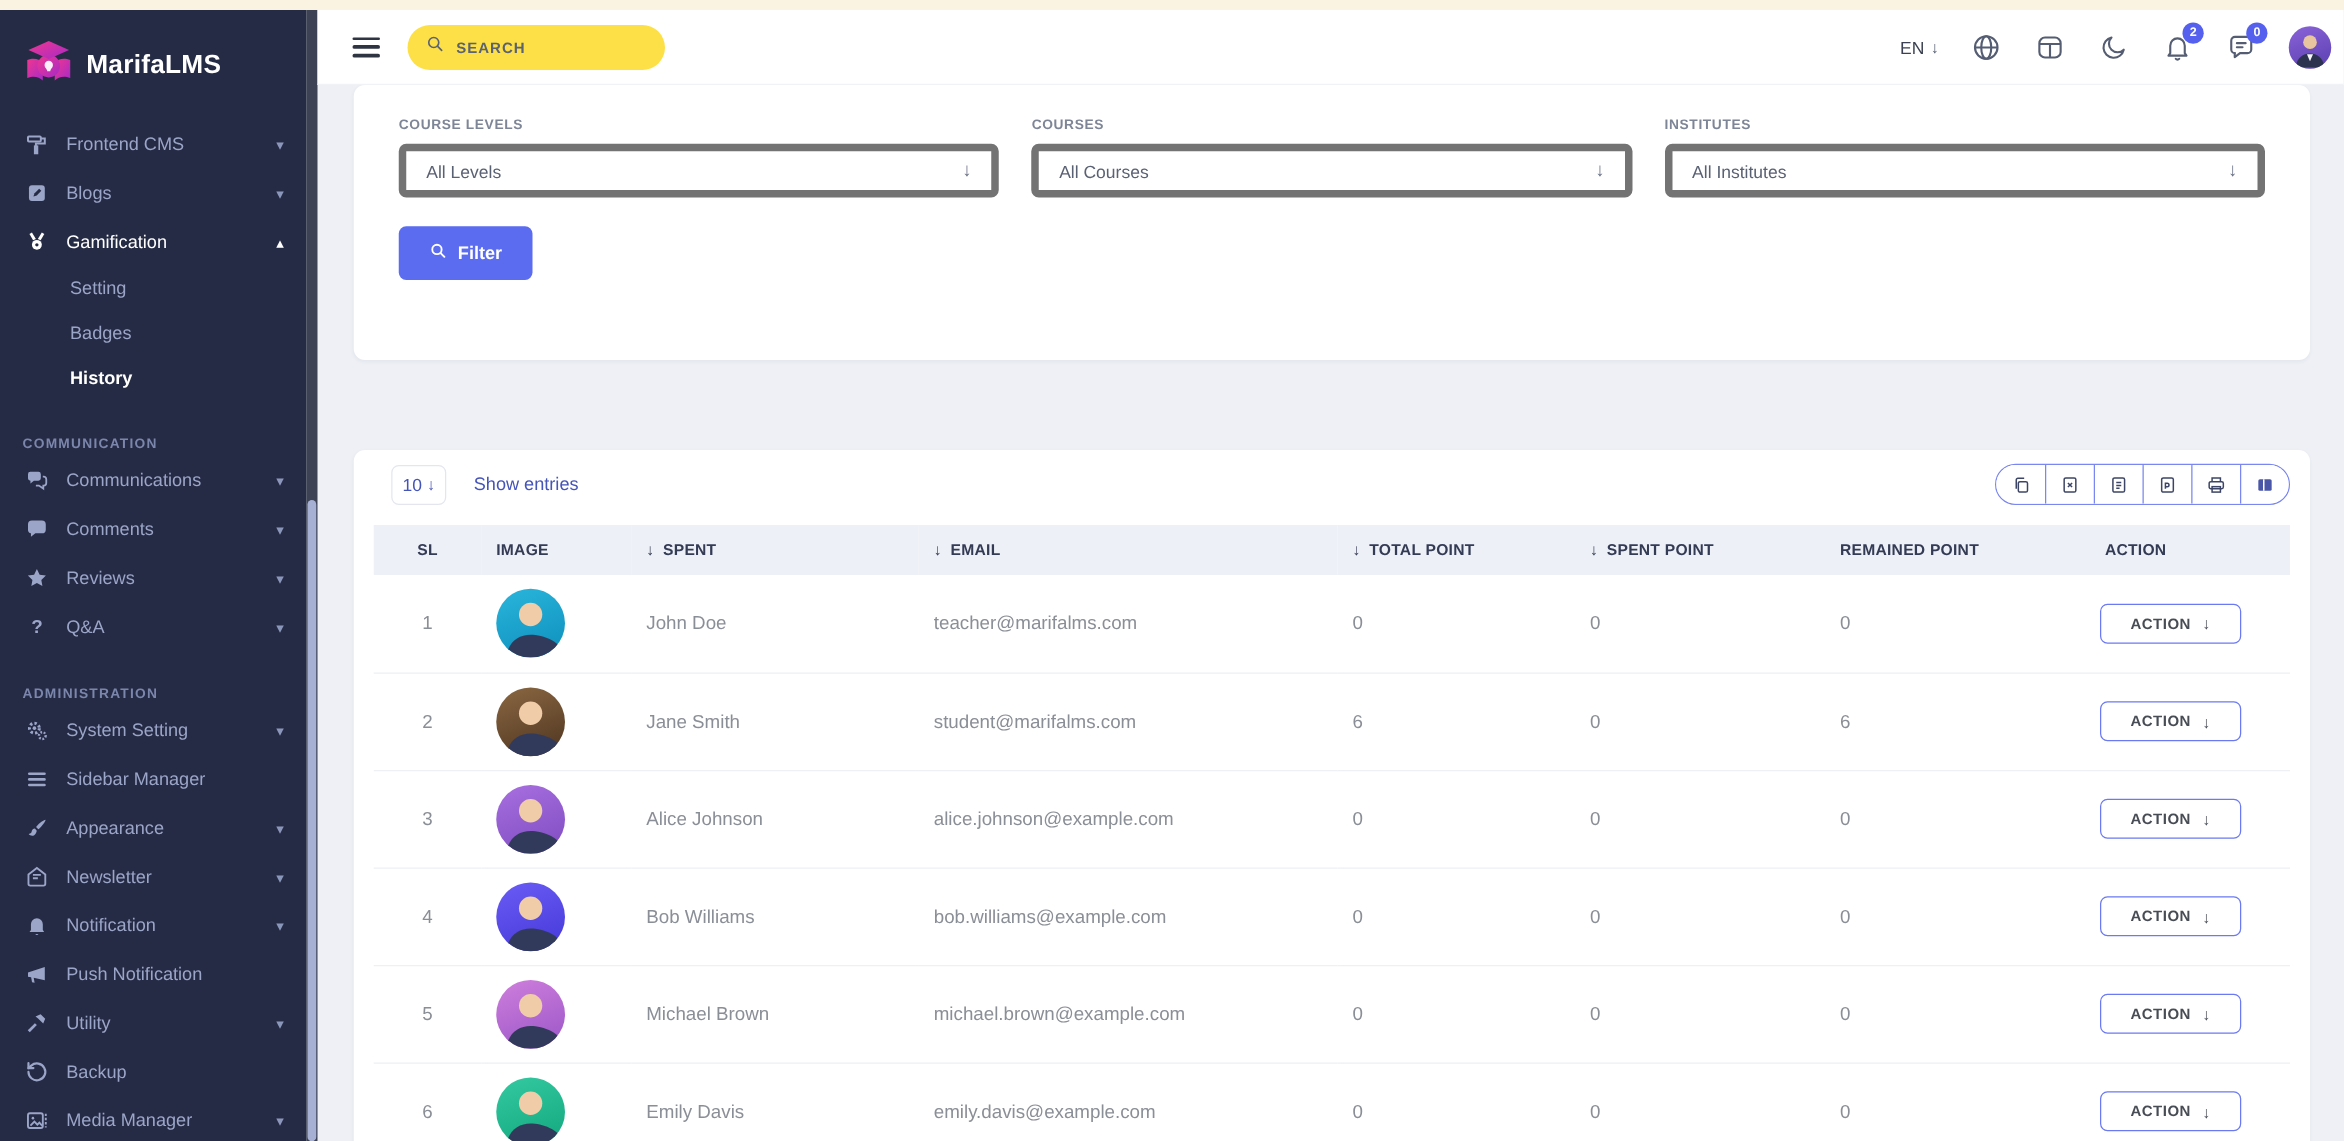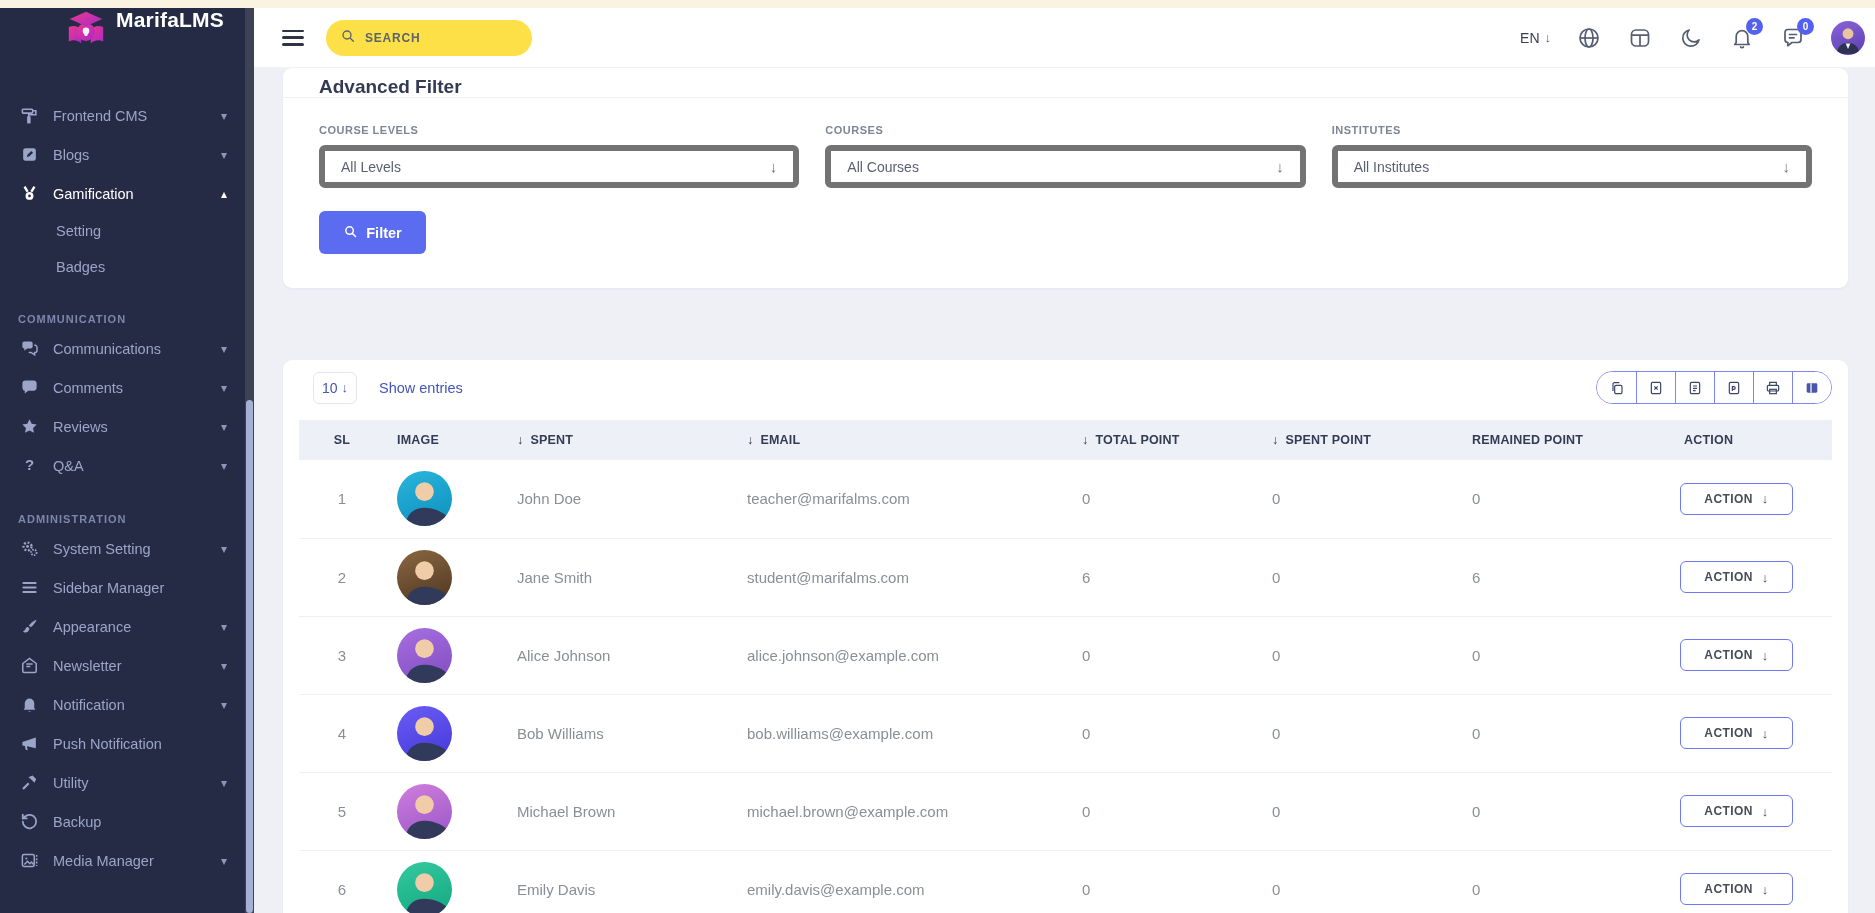--- a/index.html
+++ b/index.html
@@ -5,21 +5,21 @@
   * { margin:0; padding:0; box-sizing:border-box; }
   html,body { width:1875px; height:913px; overflow:hidden; background:#eef0f5;
     font-family:"Liberation Sans", sans-serif; }
   .screen { position:relative; width:1875px; height:913px; }
 
   
   .top-strip { position:absolute; top:0; left:0; width:1875px; height:8px; background:#fbf3e1; }
 
   
   .sidebar { position:absolute; top:8px; left:0; width:245px; bottom:0; background:#262b45; overflow:hidden; }
-  .brand { height:88px; display:flex; align-items:flex-start; padding:0 18px; gap:9px;margin-left:47px; }
+  .brand { height:88px; display:flex; align-items:center; padding:0 18px; gap:9px; }
   .brand-text { color:#fff; font-size:21px; font-weight:700; letter-spacing:.2px; }
   .nav-item { height:39px; display:flex; align-items:center; padding:0 18px; gap:13px;
     color:#9aa5c8; font-size:14.5px; cursor:pointer; }
   .nav-item .nav-ico { width:22px; height:22px; display:flex; align-items:center; justify-content:center; flex:none; }
   .nav-item .nav-ico svg { width:19px; height:19px; }
   .nav-caret { margin-left:auto; font-size:12px; color:#8b96bb; }
   .nav-item.active-parent, .nav-item.active-parent .nav-caret { color:#fff;align-items:center; }
   .nav-sub { height:36px; display:flex; align-items:center; padding-left:56px; color:#9aa5c8; font-size:14.5px; cursor:pointer; }
   .nav-sub.active { color:#fff; font-weight:600; }
   .nav-section { margin-top:24px; height:20px; padding:0 18px; display:flex; align-items:center;
@@ -162,20 +162,23 @@
           </span>
         <span class="nav-label">Gamification</span>
         <span class="nav-caret">▴</span>
       </div>
       <div class="nav-sub">
         <span>Setting</span>
         </div>
       <div class="nav-sub">
         <span>Badges</span>
         </div>
+      <div class="nav-sub active">
+        <span>History</span>
+        </div>
 
       <div class="nav-section">COMMUNICATION</div>
 
       <div class="nav-item">
         <span class="nav-ico">
           <svg viewBox="0 0 24 24">
               <path d="M3 5.5A2.5 2.5 0 0 1 5.5 3h8A2.5 2.5 0 0 1 16 5.5v4A2.5 2.5 0 0 1 13.5 12H9l-3.5 2.8V12A2.5 2.5 0 0 1 3 9.5Z" fill="#9aa5c8"></path>
               <path d="M18 8h1a2.5 2.5 0 0 1 2.5 2.5v4A2.5 2.5 0 0 1 19 17h-.5v3L14 17h-3" fill="none" stroke="#9aa5c8" stroke-width="1.8"></path>
             </svg>
           </span>
@@ -366,23 +369,20 @@
               <path d="M9 54c2-13 10-18 19-18s17 5 19 18Z" fill="#2c3350"></path>
               <path d="M24 37h8l-4 9Z" fill="#f5f6fa"></path>
             </svg>
           </div>
       </div>
     </header>
 
     <div class="content">
 
       <section class="card filter-card">
-        <div class="card-head">
-          <div class="card-title">Advanced Filter</div>
-        </div>
         <div class="filter-fields">
           <div class="field">
             <div class="field-label">COURSE LEVELS</div>
             <div class="select">
               <span class="val">All Levels</span>
               <span class="ar">↓</span>
             </div>
           </div>
           <div class="field">
             <div class="field-label">COURSES</div>

